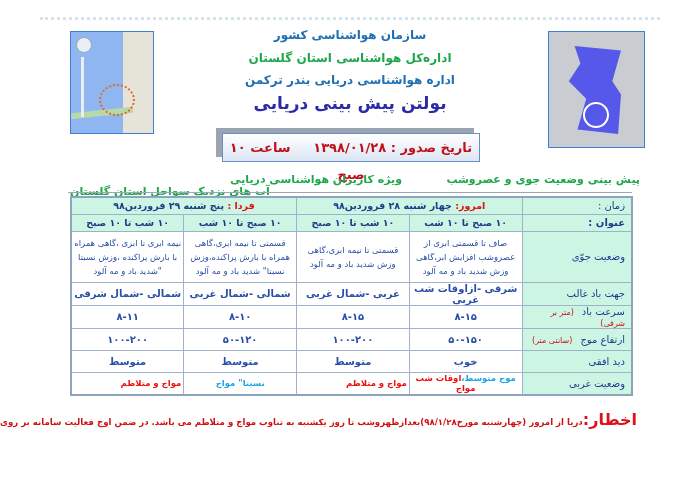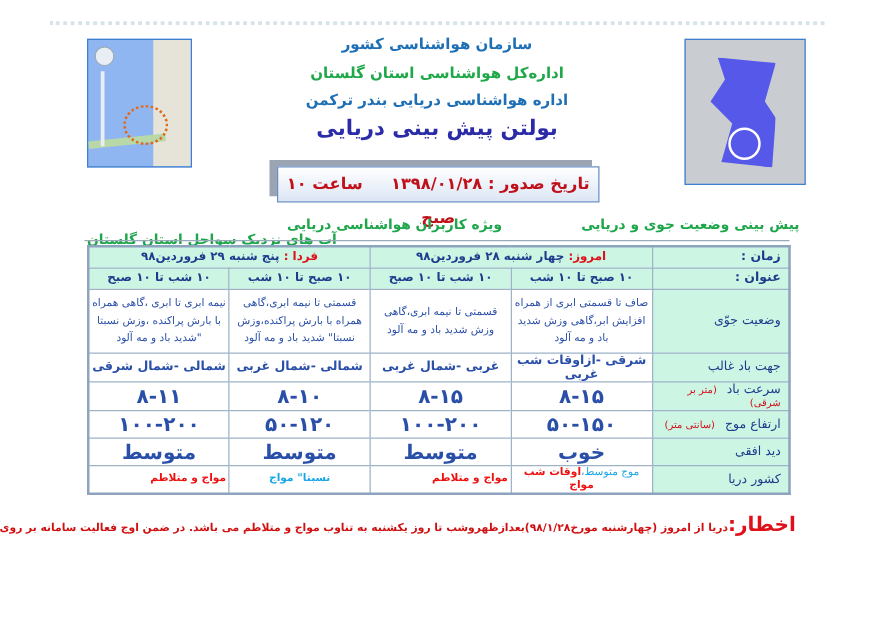--- a/index.html
+++ b/index.html
@@ -31,23 +31,23 @@
   .subline { position:absolute; left:68px; top:192px; width:564px; border-top:1px solid #9aa9b8; }
   table.fc { position:absolute; left:70px; top:196px; width:563px; border-collapse:collapse;
              font-size:8.5px; color:#2a4fa8; text-align:center; table-layout:fixed; border:2px solid #8ea3bd; }
   table.fc td { border:1px solid #9fb3c8; padding:0 2px; }
   .hd { background:#ccf5e4; font-weight:bold; font-size:9.5px; color:#1d3c8c; height:17px; }
   .hd .red { color:#e0101a;text-align:center; }
   .lbl { background:#ccf5e4; text-align:right; font-size:10px; color:#1d3c8c; padding-right:6px !important; }
   .lbl .unit { color:#d0101a; font-size:8px; margin-right:8px; }
   .wx td.c { height:50px; line-height:14px; }
   .dir td.c { height:20px; font-weight:bold; font-size:10px; }
-  .num td.c { height:21px; font-weight:bold; font-size:16px; }
+  .num td.c { height:21px; font-weight:bold; font-size:10px; }
   .red-t { color:#ee1010; font-weight:bold;text-align:right; }
-  .cyan-t { color:#1aa6e6; font-weight:normal; }
+  .cyan-t { color:#1aa6e6; font-weight:bold; }
   .warn { position:absolute; right:63px; top:410px; font-size:8.6px; font-weight:bold; color:#d01010; white-space:nowrap; }
   .warn .lead { font-size:16px; color:#e0101a; }
 </style>
 </head>
 <body>
 
 <div class="frame"></div>
 
 <div class="hdr-line l1">سازمان هواشناسی کشور</div>
 <div class="hdr-line l2">اداره‌کل هواشناسی استان گلستان</div>
@@ -67,49 +67,49 @@
   <div class="emb"></div>
 </div>
 
 <div class="date-box">
   <span>تاریخ صدور :</span>
   <span>۱۳۹۸/۰۱/۲۸</span>
   &nbsp;&nbsp;&nbsp;
   <span>ساعت ۱۰ صبح</span>
 </div>
 
-<div class="subhdr sub-r">پیش بینی وضعیت جوی و دریایی</div>
+<div class="subhdr sub-r">پیش بینی وضعیت جوی و عصروشب</div>
 <div class="subhdr sub-m">ویژه کاربران هواشناسی دریایی</div>
 <div class="subhdr sub-l">آب های نزدیک سواحل استان گلستان</div>
 <div class="subline"></div>
 
 <table class="fc">
   <colgroup>
       <col style="width:110px">
       <col>
       <col>
       <col>
       <col>
     </colgroup>
   <tbody>
       <tr class="hd">
-    <td class="lbl" style="font-weight:bold">زمان :</td>
+    <td class="lbl" style="font-weight:normal">زمان :</td>
     <td colspan="2"><span class="red">امروز:</span> <span>چهار شنبه ۲۸ فروردین۹۸</span></td>
     <td colspan="2"><span class="red">فردا :</span> <span>پنج شنبه ۲۹ فروردین۹۸</span></td>
   </tr>
   <tr class="hd">
     <td class="lbl" style="font-weight:bold">عنوان :</td>
     <td>۱۰ صبح   تا  ۱۰ شب</td>
     <td>۱۰ شب   تا  ۱۰ صبح</td>
     <td>۱۰ صبح   تا  ۱۰ شب</td>
     <td>۱۰ شب   تا  ۱۰ صبح</td>
   </tr>
   <tr class="wx">
     <td class="lbl">وضعیت جوّی</td>
-    <td class="c">صاف تا قسمتی ابری از همراه افزایش ابر،گاهی وزش شدید باد و مه آلود</td>
+    <td class="c">صاف تا قسمتی ابری از عصروشب افزایش ابر،گاهی وزش شدید باد و مه آلود</td>
     <td class="c">قسمتی تا نیمه ابری،گاهی وزش شدید باد و مه آلود</td>
     <td class="c">قسمتی تا نیمه ابری،گاهی همراه با بارش پراکنده،وزش نسبتا" شدید باد و مه آلود</td>
     <td class="c">نیمه ابری تا ابری ،گاهی همراه با بارش پراکنده ،وزش نسبتا "شدید باد و مه آلود</td>
   </tr>
   <tr class="dir">
     <td class="lbl">جهت باد غالب</td>
     <td class="c">شرقی -ازاوقات شب غربی</td>
     <td class="c">غربی -شمال غربی</td>
     <td class="c">شمالی -شمال غربی</td>
     <td class="c">شمالی -شمال شرقی</td>
@@ -129,21 +129,21 @@
     <td class="c">۱۰۰-۲۰۰</td>
   </tr>
   <tr class="num">
     <td class="lbl">دید افقی</td>
     <td class="c">خوب</td>
     <td class="c">متوسط</td>
     <td class="c">متوسط</td>
     <td class="c">متوسط</td>
   </tr>
   <tr class="num">
-    <td class="lbl">کشور دریا</td>
+    <td class="lbl">وضعیت غربی</td>
     <td class="c" style="font-size:8.5px"><span class="cyan-t">موج متوسط،</span><span class="red-t">اوقات شب مواج</span></td>
     <td class="c red-t" style="font-size:8.5px">مواج و متلاطم</td>
     <td class="c cyan-t" style="font-size:8.5px">نسبتا" مواج</td>
     <td class="c red-t" style="font-size:8.5px">مواج و متلاطم</td>
   </tr>
 </tbody>
   </table>
 
 <div class="warn">
   <span class="lead">اخطار:</span><span>دریا از امروز (چهارشنبه مورخ۹۸/۱/۲۸)بعدازظهروشب  تا روز یکشنبه به تناوب مواج و متلاطم می باشد. در ضمن اوج فعالیت سامانه بر روی دریا </span>

